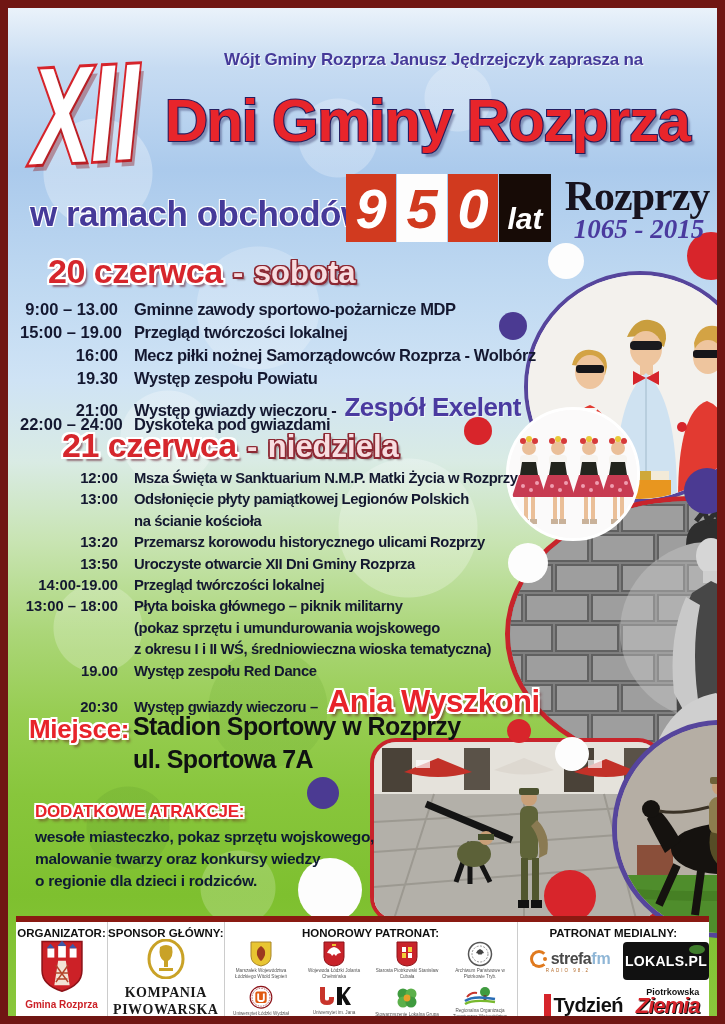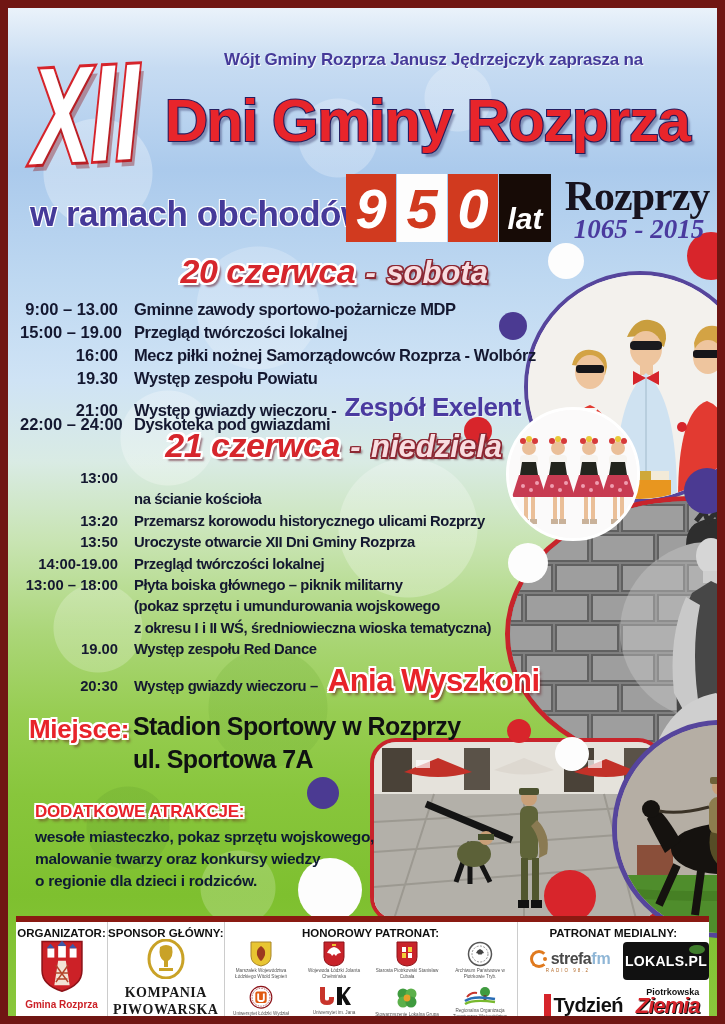--- a/index.html
+++ b/index.html
@@ -46,21 +46,21 @@
     text-shadow:-1px -1px 0 #fff,1px -1px 0 #fff,-1px 1px 0 #fff,1px 1px 0 #fff;}
   .badge{left:338px;top:166px;display:flex;align-items:flex-end;z-index:5;position:absolute;}
   .badge .cell{width:50px;height:68px;display:flex;align-items:center;justify-content:center;
     font-size:56px;font-weight:900;font-style:italic;margin-right:1px;}
   .badge .c-red{background:#d13a1f;color:#fff;} .badge .c-white{background:#fdfdfd;color:#d13a1f;}
   .badge .c-lat{background:#170b06;color:#fff;font-size:30px;width:52px;align-items:flex-end;padding-bottom:6px;box-sizing:border-box;}
   .anniv-name{left:540px;top:164px;width:178px;text-align:center;font-family:"Liberation Serif",serif;
     font-size:42px;font-weight:700;color:#17131f;letter-spacing:-1px;}
   .anniv-years{left:548px;top:206px;width:166px;text-align:center;font-family:"Liberation Serif",serif;
     font-size:27px;font-weight:700;font-style:italic;color:#4a3a9e;}
-  .day-head{position:absolute;z-index:5;text-align:right;white-space:nowrap;font-style:italic;}
+  .day-head{position:absolute;z-index:5;text-align:left;white-space:nowrap;}
   .day-head .date{font-size:34px;font-weight:900;letter-spacing:-.5px;color:#d6262c;
     text-shadow:-2px -2px 0 #fff,2px -2px 0 #fff,-2px 2px 0 #fff,2px 2px 0 #fff,
       -2px 0 0 #fff,2px 0 0 #fff,0 -2px 0 #fff,0 2px 0 #fff,3.5px 3.5px 2px rgba(96,22,40,.55);}
   .day-head .dname{font-size:31px;font-weight:900;color:#f8dde0;margin-left:6px;
     text-shadow:-1.5px -1.5px 0 #8c2833,1.5px -1.5px 0 #8c2833,-1.5px 1.5px 0 #8c2833,1.5px 1.5px 0 #8c2833,
       -1.5px 0 0 #8c2833,1.5px 0 0 #8c2833,0 -1.5px 0 #8c2833,0 1.5px 0 #8c2833,3px 3px 2px rgba(60,10,20,.4);}
   .head1{left:40px;top:244px;width:440px;} .head2{left:54px;top:418px;width:440px;}
   .sched{position:absolute;left:12px;z-index:5;color:#141830;}
   .sched .row{display:flex;align-items:baseline;white-space:nowrap;}
   .sched .time{width:98px;text-align:right;padding-right:16px;flex:none;font-weight:800;}
@@ -391,21 +391,26 @@
       </div>
   </div>
 
   <div class="day-head head2">
     <span class="date">21 czerwca</span>
     <span class="dname">-</span>
     <span class="dname">niedziela</span>
   </div>
   <div class="sched sched2">
     <div class="row">
+        <span class="time">12:00</span>
+        <span class="desc">Msza Święta w Sanktuarium N.M.P. Matki Życia w Rozprzy</span>
+      </div>
+    <div class="row">
         <span class="time">13:00</span>
+        <span class="desc">Odsłonięcie płyty pamiątkowej Legionów Polskich</span>
       </div>
     <div class="row">
         <span class="time"></span>
         <span class="desc">na ścianie kościoła</span>
       </div>
     <div class="row">
         <span class="time">13:20</span>
         <span class="desc">Przemarsz korowodu historycznego ulicami Rozprzy</span>
       </div>
     <div class="row">

